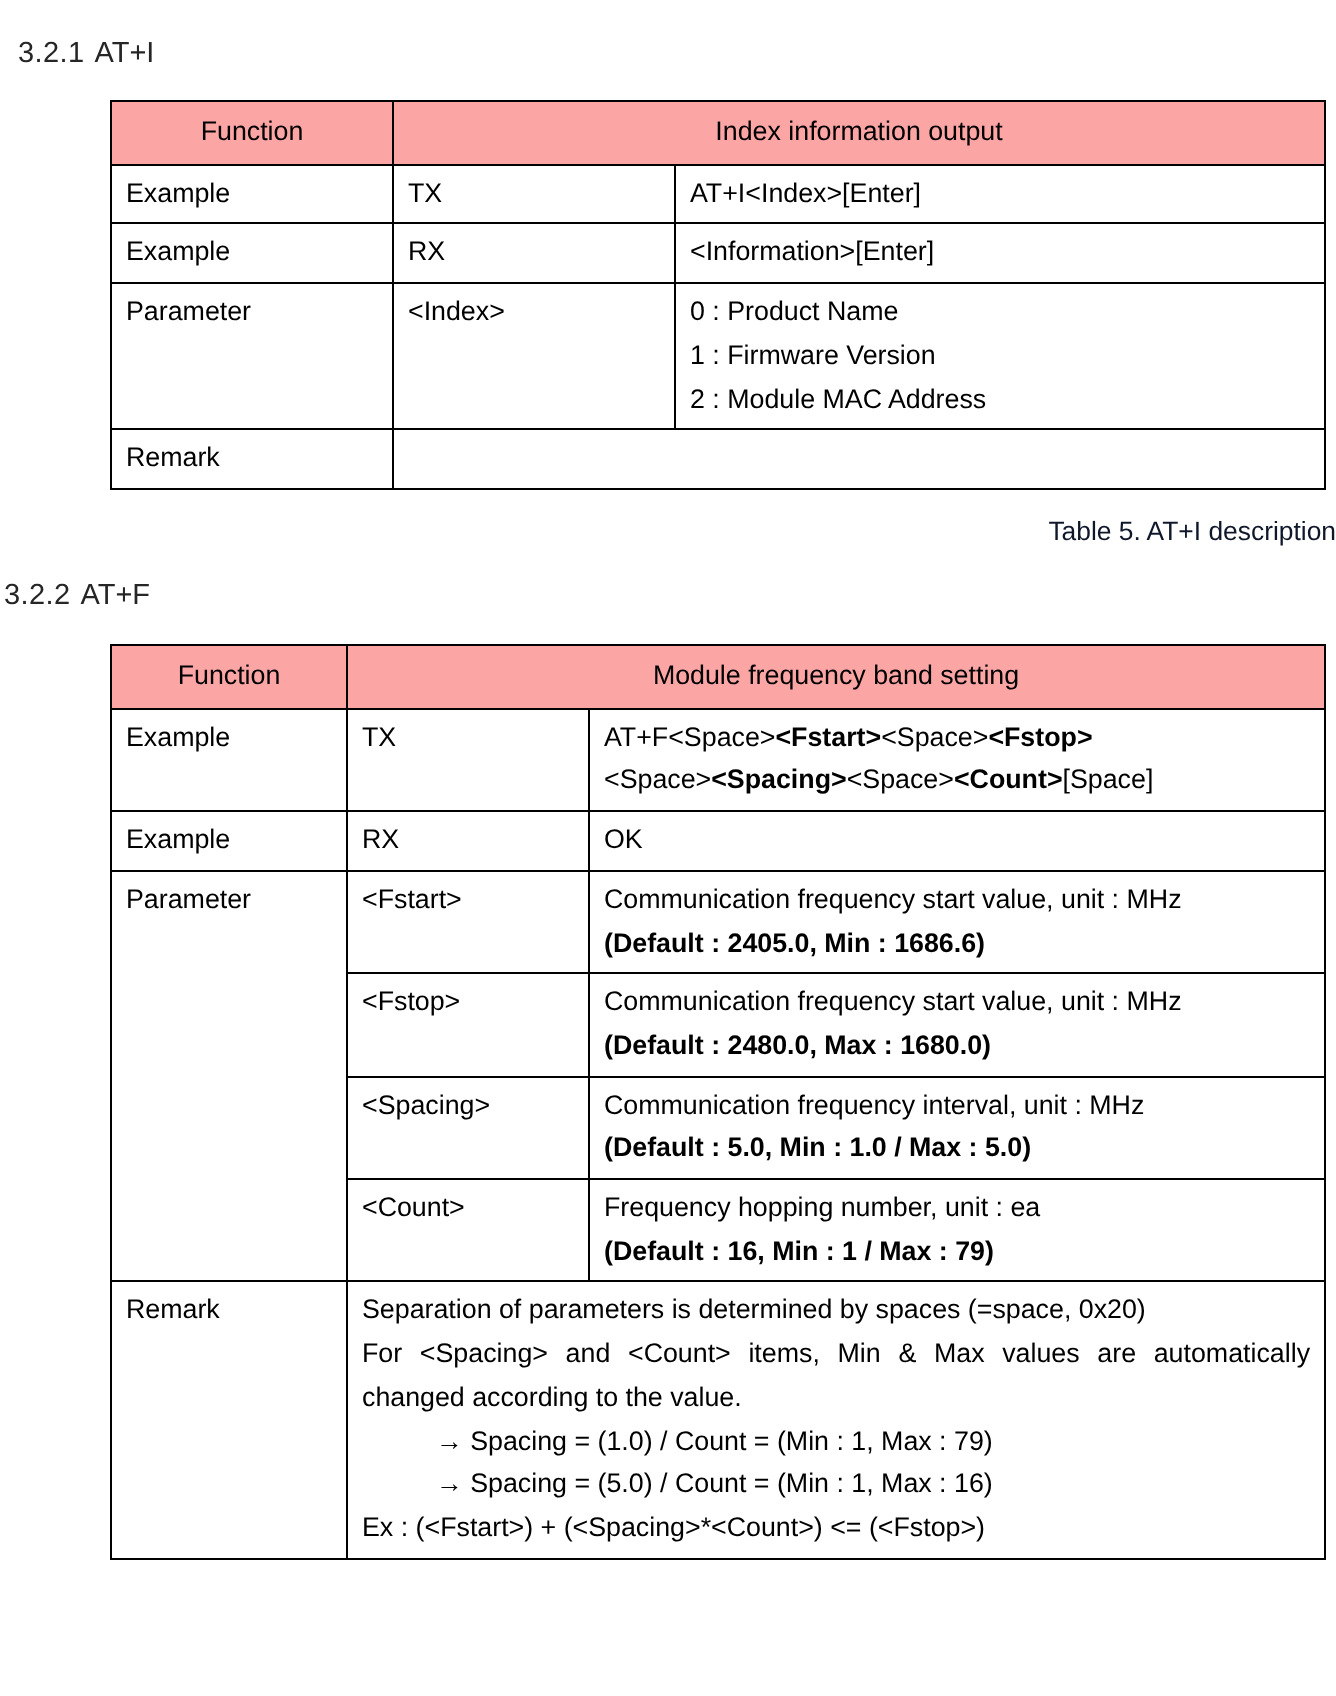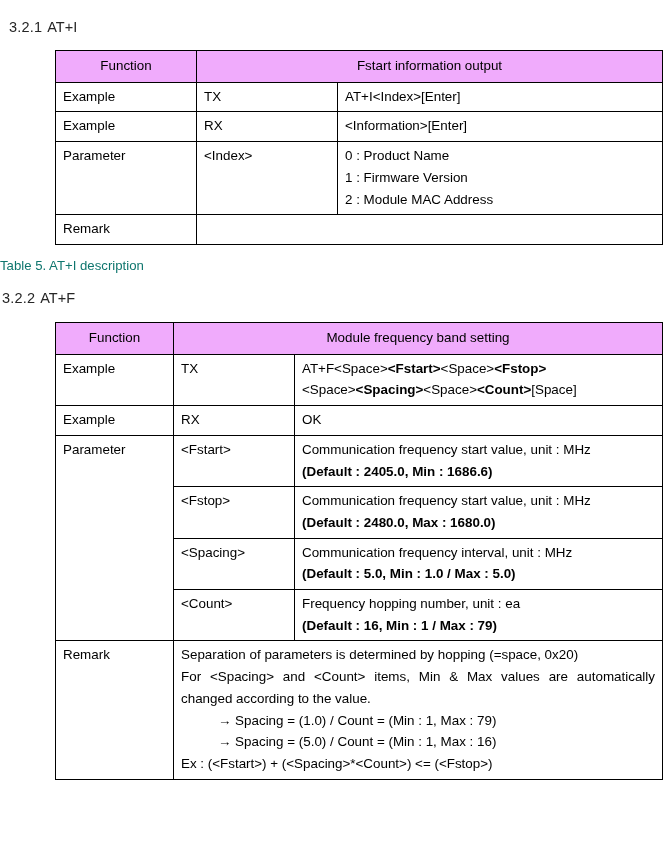--- a/index.html
+++ b/index.html
@@ -46,21 +46,21 @@
     font-size: 13.4px;
     color: #000000;
   }
   table.doc-table td {
     border: 1px solid #000000;
     padding: 3px 7px 4px 7px;
     vertical-align: top;
     line-height: 1.62;
   }
   table.doc-table td.hdr {
-    background: #f0abfc;
+    background: #fca5a5;
     text-align: center;
     vertical-align: middle;
     padding-top: 4px;
     padding-bottom: 5px;
   }
   td.nowrap { white-space: nowrap; }
   .justify { text-align: justify; text-align-last: left; }
   .b { font-weight: bold; }
 
   
@@ -74,24 +74,24 @@
   #table-at-f col.c1 { width: 118px; }
   #table-at-f col.c2 { width: 121px; }
   #table-at-f col.c3 { width: 368px; }
 
   .row-line { display: block; }
 
   
   .caption {
     position: absolute;
     width: 668px;
-    text-align: left;
+    text-align: right;
     font-family: "Liberation Sans", sans-serif;
     font-size: 13.2px;
-    color: #0f766e;
+    color: #0f172a;
   }
   #caption-5 { top: 258px; left: 0; }
   #caption-6 { top: 820px; left: 0; }
 
   .arrow { font-family: Liberation Sans, sans-serif; margin-left: 37px; }
 </style>
 </head>
 <body>
 
 <div class="page">
@@ -102,21 +102,21 @@
 
   <table class="doc-table" id="table-at-i">
     <colgroup>
         <col class="c1">
         <col class="c2">
         <col class="c3">
       </colgroup>
     <tbody>
       <tr>
         <td class="hdr">Function</td>
-        <td class="hdr" colspan="2">Fstart information output</td>
+        <td class="hdr" colspan="2">Index information output</td>
       </tr>
       <tr>
         <td>Example</td>
         <td>TX</td>
         <td class="nowrap">AT+I&lt;Index&gt;[Enter]</td>
       </tr>
       <tr>
         <td>Example</td>
         <td>RX</td>
         <td class="nowrap">&lt;Information&gt;[Enter]</td>
@@ -194,21 +194,21 @@
         <td>&lt;Count&gt;</td>
         <td class="nowrap">
           <span class="row-line">Frequency hopping number, unit : ea</span>
           <span class="row-line b">(Default : 16, Min : 1 / Max : 79)</span>
         </td>
       </tr>
 
       <tr>
         <td>Remark</td>
         <td colspan="2">
-          <div class="row-line">Separation of parameters is determined by hopping (=space, 0x20)</div>
+          <div class="row-line">Separation of parameters is determined by spaces (=space, 0x20)</div>
           <div class="justify">For &lt;Spacing&gt; and &lt;Count&gt; items, Min &amp; Max values are automatically changed according to the value.</div>
           <div class="row-line arrow">→ Spacing = (1.0) / Count = (Min : 1, Max : 79)</div>
           <div class="row-line arrow">→ Spacing = (5.0) / Count = (Min : 1, Max : 16)</div>
           <div class="row-line">Ex : (&lt;Fstart&gt;) + (&lt;Spacing&gt;*&lt;Count&gt;) &lt;= (&lt;Fstop&gt;)</div>
         </td>
       </tr>
     </tbody>
   </table>
 
 

